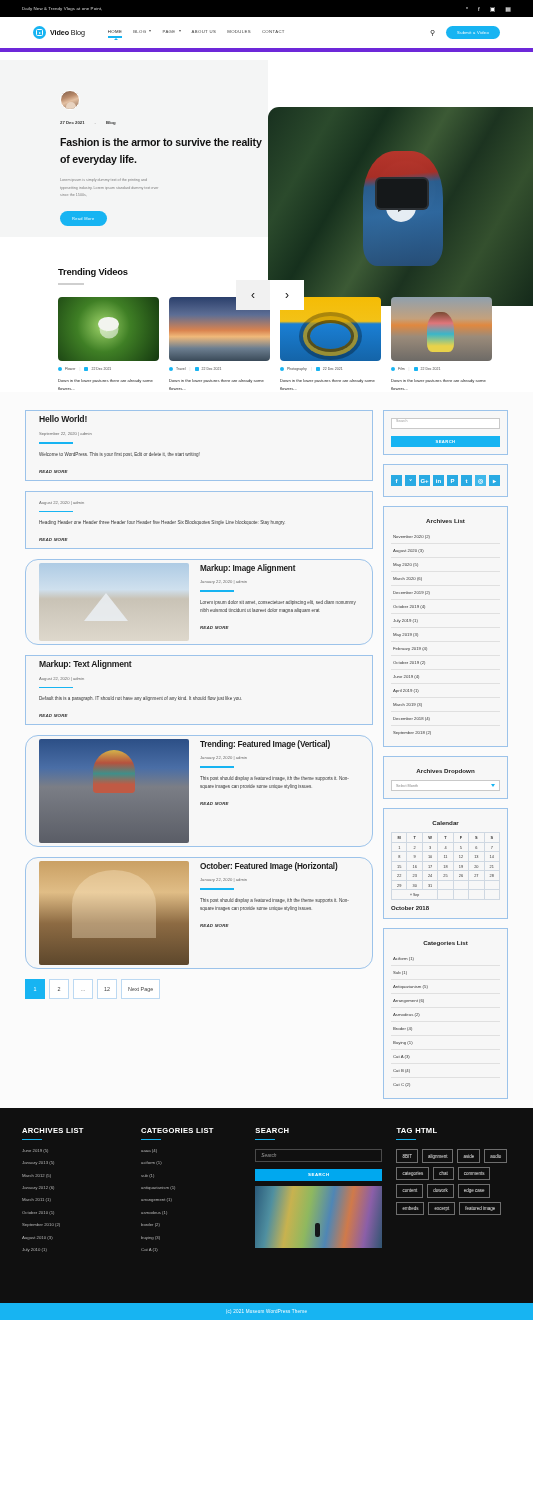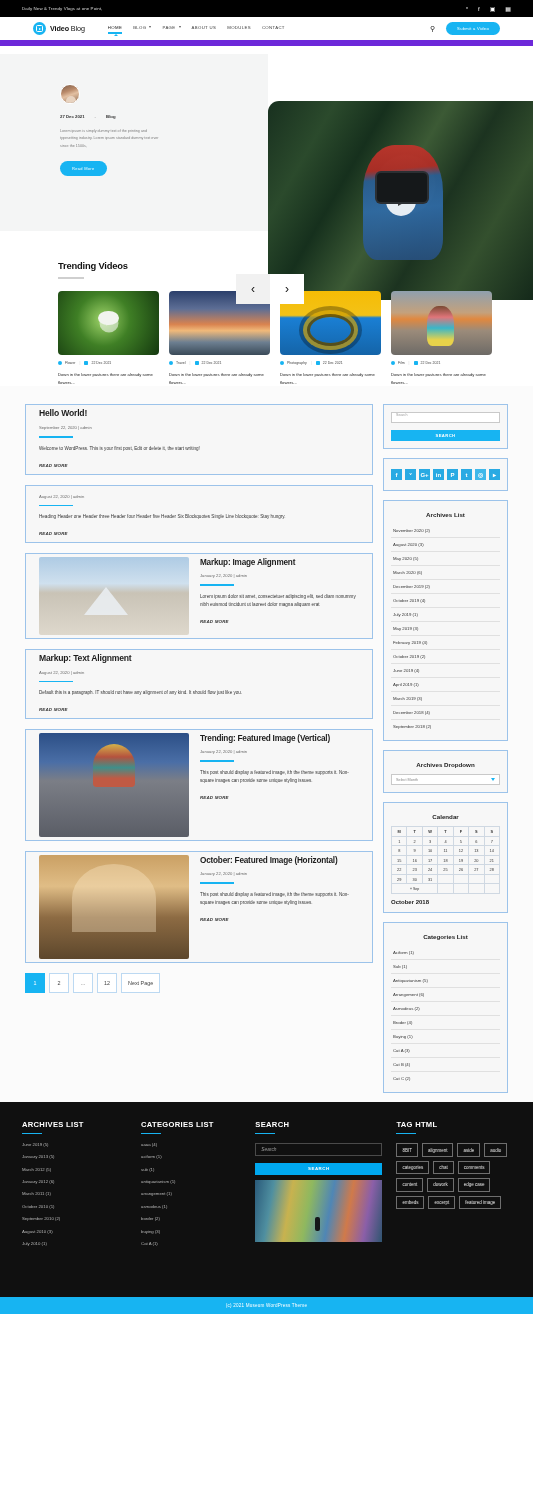--- a/index.html
+++ b/index.html
@@ -7,21 +7,21 @@
     width:533px; height:1486px;
     font-family:"Liberation Sans", sans-serif;
     background:#ffffff; overflow:hidden; position:relative;
   }
   
   .topbar { height:17px; background:#000; display:flex; align-items:center; padding:0 22px; }
   .topbar-text { color:#dcdcdc; font-size:4.4px; letter-spacing:.1px; }
   .topbar-social { margin-left:auto; display:flex; gap:10px; align-items:center; }
   .topbar-social span { color:#fff; font-size:6px; line-height:1; }
   
-  .header { height:29px; background:#fff; display:flex; align-items:center; padding:0 33px; border-bottom:6px solid #6d28d9; }
+  .header { height:35px; background:#fff; display:flex; align-items:center; padding:0 33px; border-bottom:4px solid #6d28d9; }
   .logo-wrap { display:flex; align-items:center; gap:4px; }
   .logo-mark { width:13px; height:13px; border-radius:50%; background:#17b4f2; display:flex; align-items:center; justify-content:center; }
   .logo-mark .inner { width:7px; height:7px; border:1px solid #fff; border-radius:1.5px; display:flex; align-items:center; justify-content:center; }
   .logo-mark .tri { width:0;height:0;border-left:2.4px solid #fff;border-top:1.7px solid transparent;border-bottom:1.7px solid transparent; margin-left:.6px;}
   .logo-text { font-size:7.2px; font-weight:bold; color:#111; letter-spacing:-.1px; }
   .logo-text .light { font-weight:normal; }
   .nav { display:flex; align-items:center; gap:11px; margin-left:23px; }
   .nav-item { font-size:4.3px; color:#3a3a3a; letter-spacing:.35px; position:relative; padding-bottom:3px; display:flex; align-items:center; gap:3px;}
   .nav-item.active { color:#111; }
   .nav-item.active::after { content:""; position:absolute; left:0; bottom:-1px; width:100%; height:1.2px; background:#17b4f2; }
@@ -82,21 +82,21 @@
   
   .content { display:flex; gap:10px; padding:18px 20px 0 25px; background:#fbfbfb; }
   .main-col { width:348px; }
   .side-col { width:125px; }
   .post { border:1px solid #9cc3ea; background:#f7f7f7; padding:3px 13px; margin-bottom:10px;}
   .post-title { font-size:8.6px;font-weight:bold;color:#1c1c1c; letter-spacing:-.2px; line-height:1.35;}
   .post-date { font-size:4.2px;color:#6a6a6a;margin-top:5px;}
   .post-rule { width:34px;height:1.6px;background:#17b4f2;margin-top:6px;}
   .post-body { font-size:4.6px;color:#333;line-height:1.75;margin-top:7px;}
   .read-more { font-size:4.4px;font-style:italic;font-weight:bold;color:#333;margin-top:8px;display:inline-block;letter-spacing:.2px;}
-  .post.with-img { display:flex; gap:11px; align-items:flex-start;}
+  .post.with-img { display:flex; gap:11px; align-items:flex-start;border-radius:13px;}
   .post-img { width:150px;height:78px;border-radius:2px;flex:0 0 auto;}
   .pi-louvre{background:linear-gradient(180deg,#aecbe4 0%,#cfe0ee 34%,#c9c3b6 46%,#ded8cc 100%);position:relative;overflow:hidden;}
   .pi-louvre::after{content:"";position:absolute;left:30%;bottom:26%;width:0;height:0;border-left:22px solid transparent;border-right:22px solid transparent;border-bottom:28px solid rgba(235,240,245,.85);}
   .post-img.tall { width:150px;height:104px; }
   .pi-moscow{background:linear-gradient(180deg,#2c4f86 0%,#4a6ea6 28%,#7b7e86 46%,#5a5d66 100%);position:relative;overflow:hidden;}
   .pi-moscow::after{content:"";position:absolute;left:36%;top:10%;width:28%;height:42%;
     background:linear-gradient(180deg,#d4b24a 0%,#b5523e 30%,#3f8f8a 55%,#c05a44 80%);border-radius:50% 50% 8% 8%;}
   .pi-museum{background:linear-gradient(180deg,#caa064 0%,#e0bd86 30%,#8d6b43 60%,#5d472c 100%);position:relative;overflow:hidden;}
   .pi-museum::after{content:"";position:absolute;left:22%;top:8%;width:56%;height:66%;border-radius:50% 50% 0 0;background:rgba(255,238,205,.35);}
   .post-text { flex:1; }
@@ -191,20 +191,21 @@
 </div>
 
 <div class="hero">
   <div class="hero-left">
     <div class="avatar"></div>
     <div class="hero-meta">
       <span>27 Dec 2021</span>
       <span class="dot">-</span>
       <span>Blog</span>
     </div>
+    <div class="hero-title">Fashion is the armor to survive the reality of everyday life.</div>
     <div class="hero-desc">Lorem ipsum is simply dummy text of the printing and typesetting industry. Lorem ipsum standard dummy text ever since the 1500s,</div>
     <button class="btn-readmore">Read More</button>
   </div>
   <div class="hero-right">
     <div class="hero-photo">
       <div class="play-big">
           <div class="tri"></div>
         </div>
     </div>
   </div>

